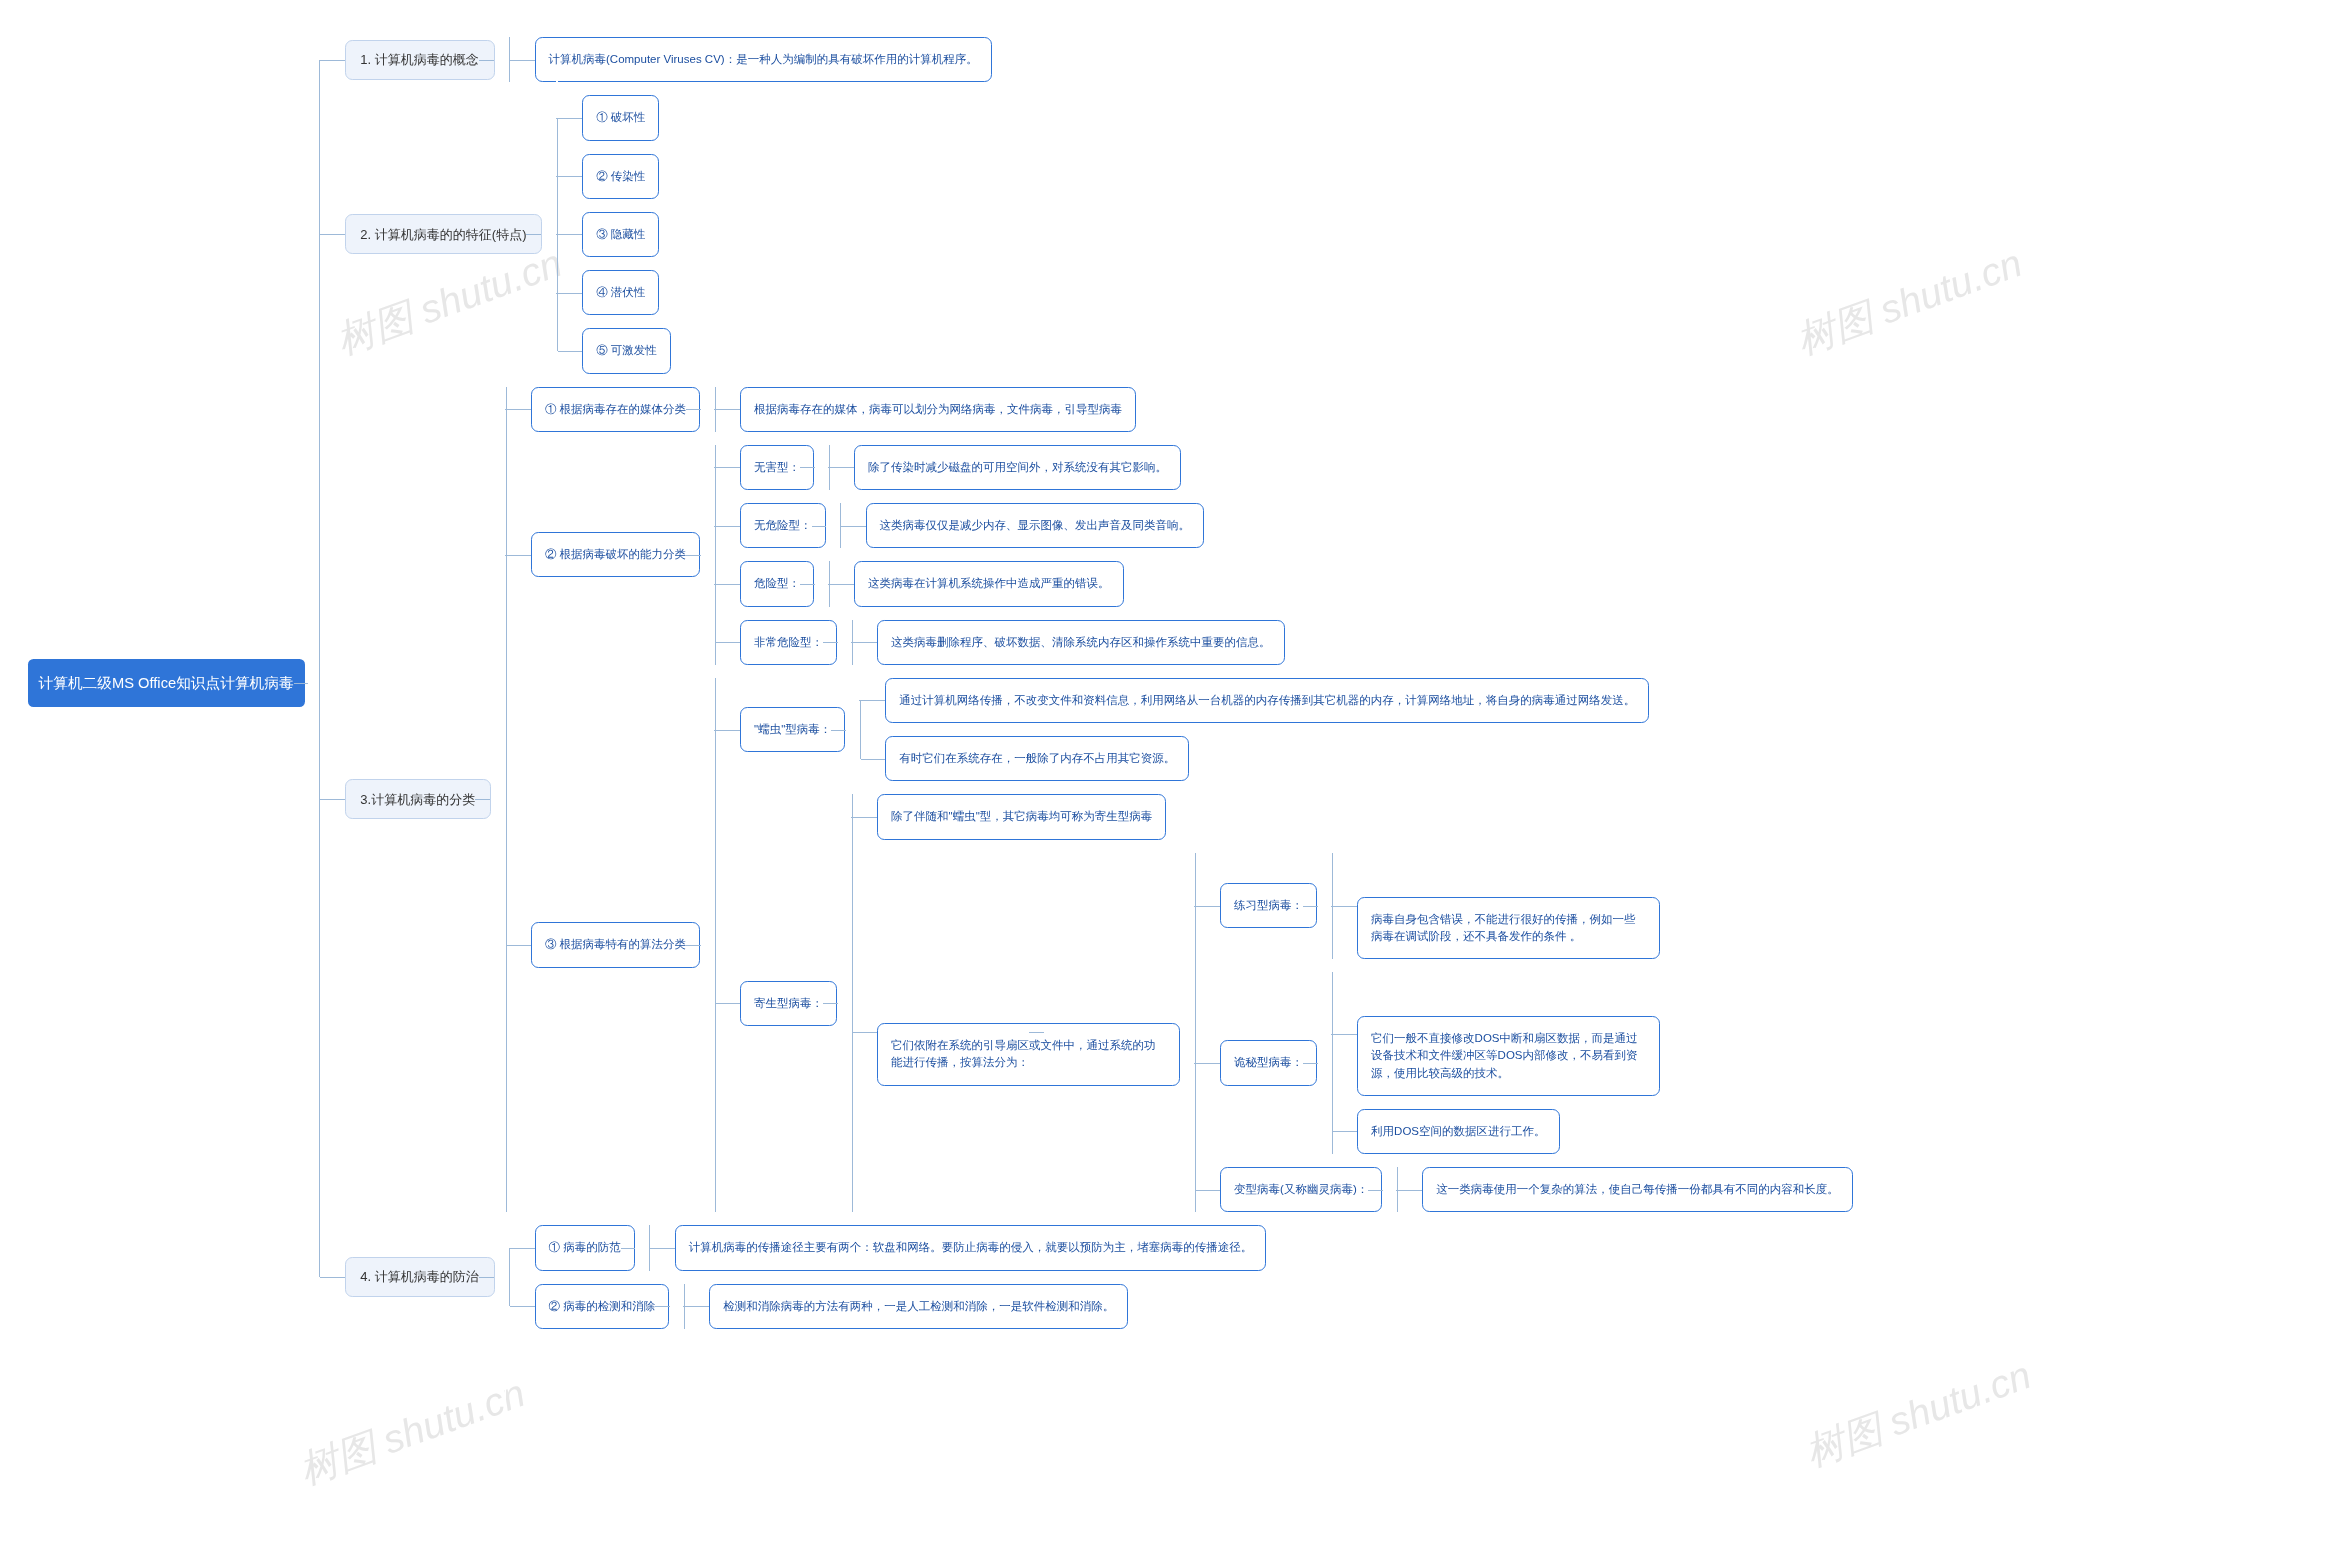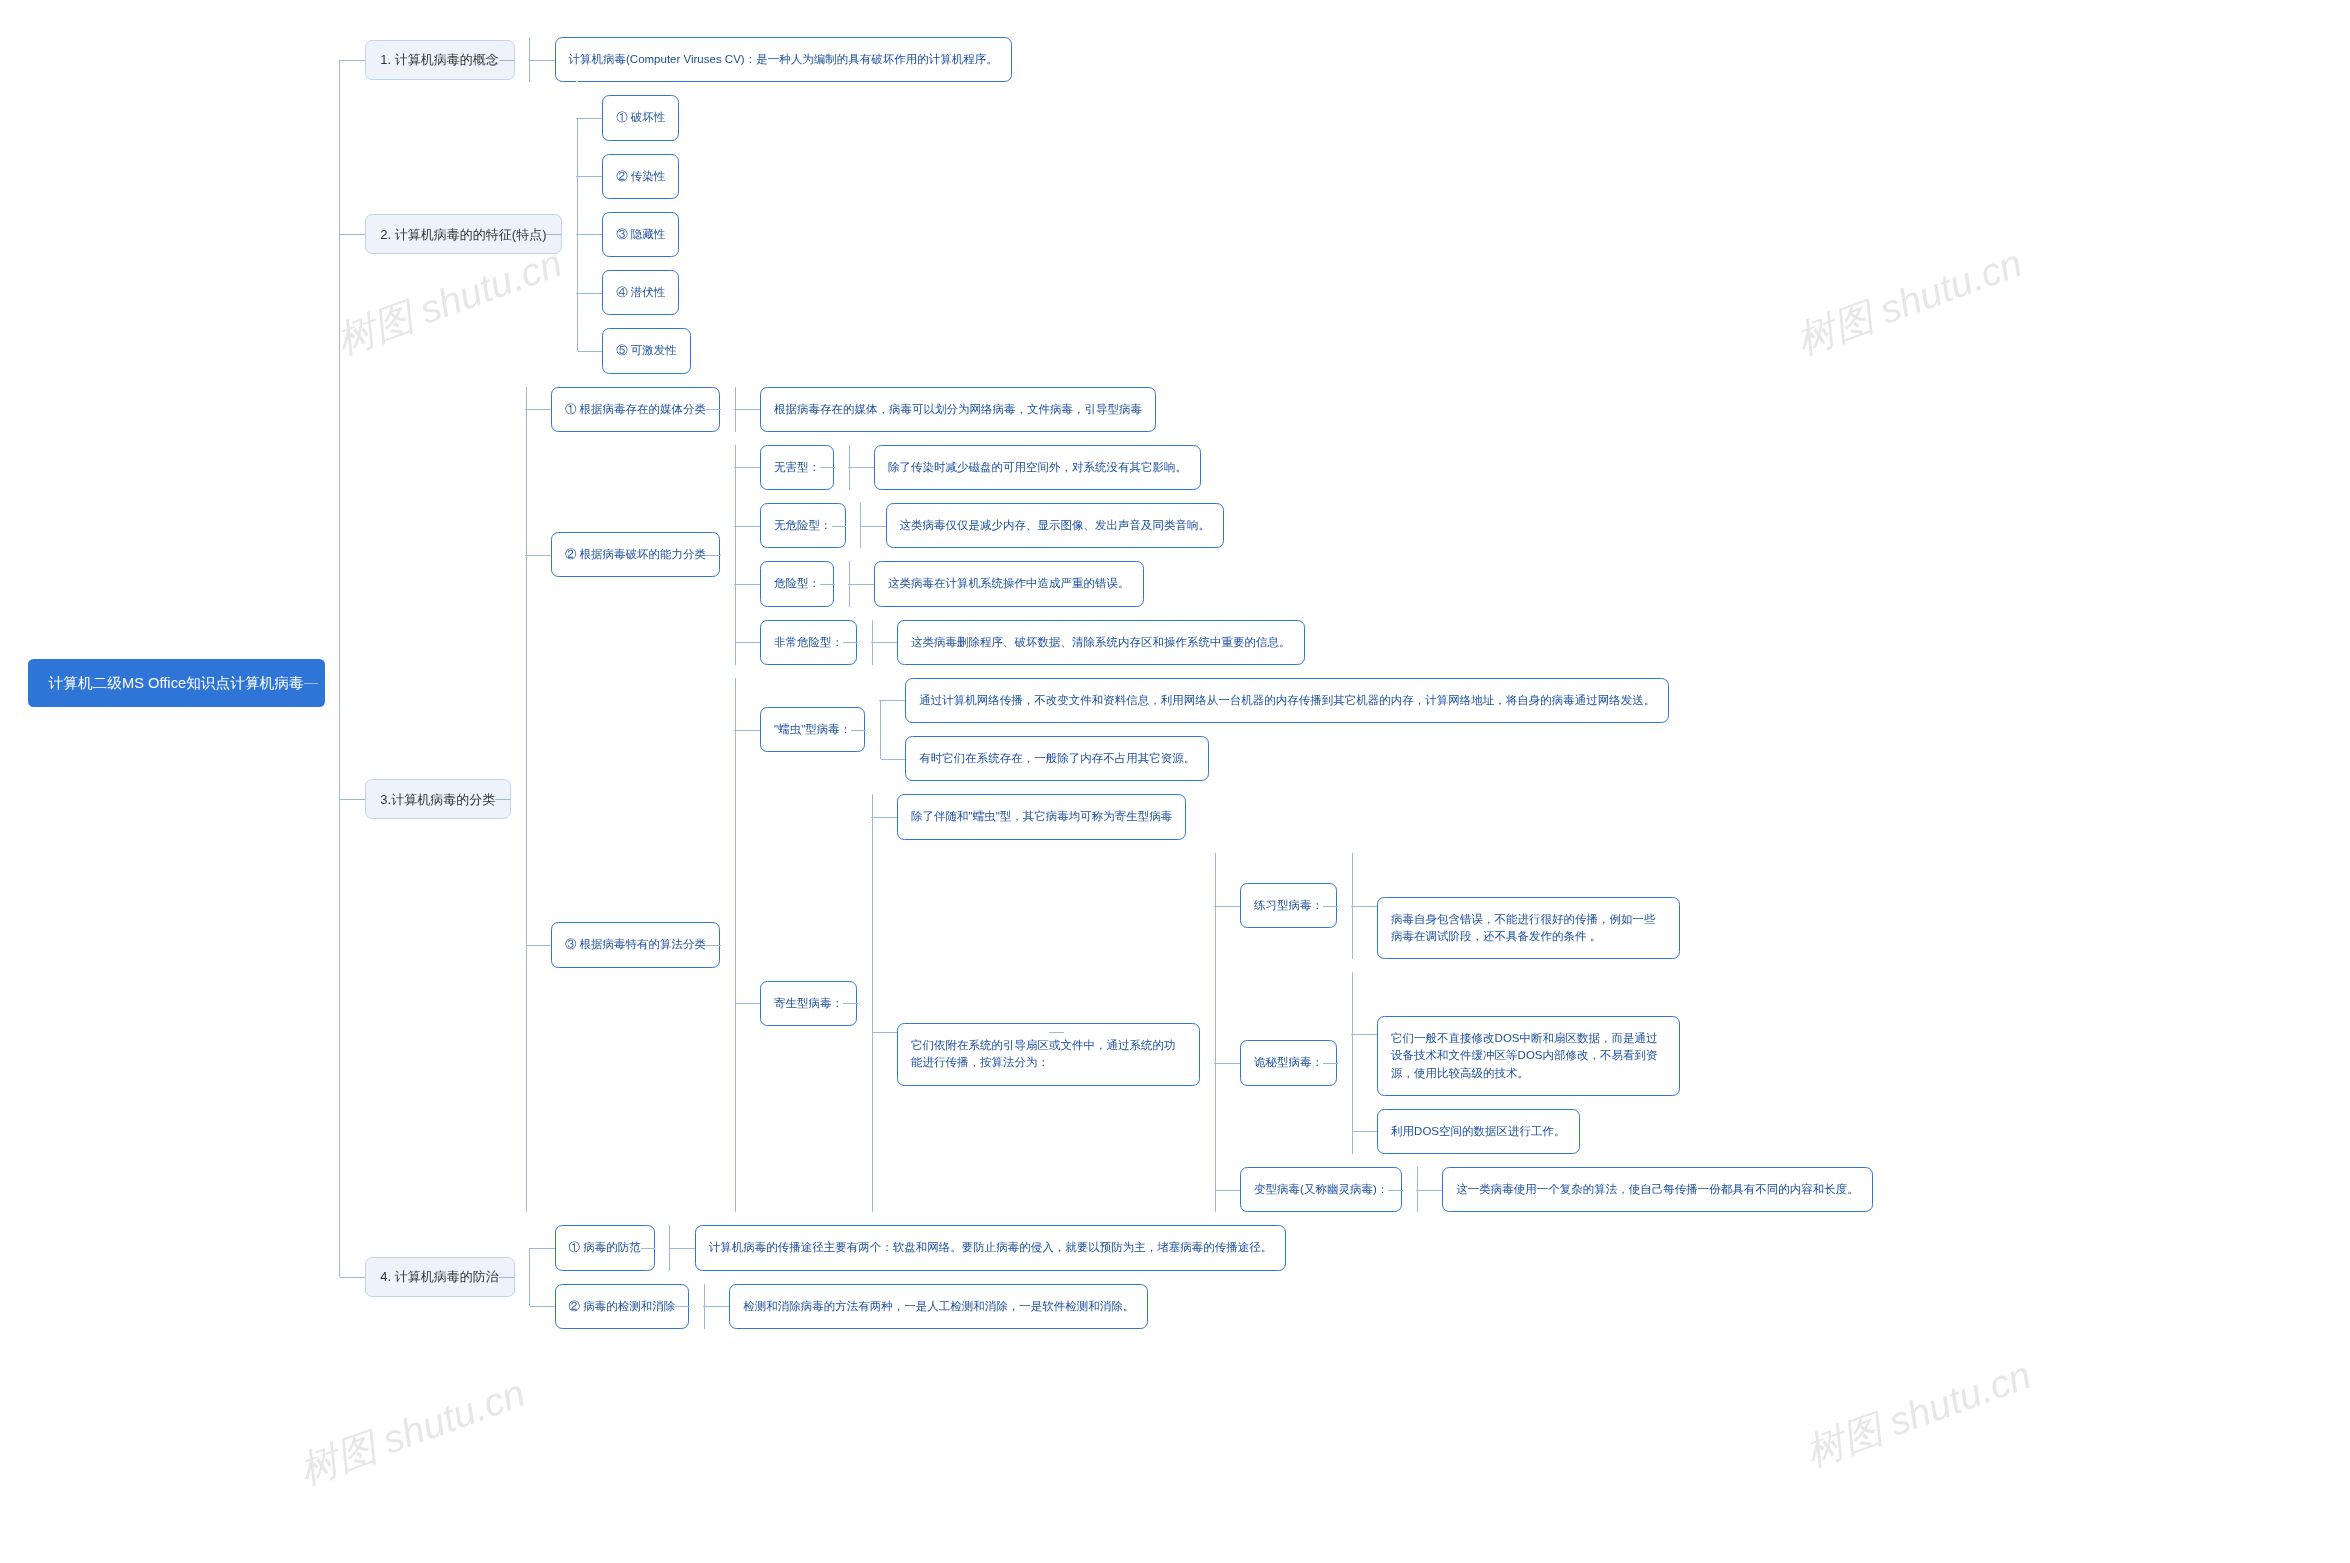--- a/index.html
+++ b/index.html
@@ -16,21 +16,21 @@
   ul.tree li > ul { display:flex; flex-direction:column; gap:13px; justify-content:center; }
   ul.tree li > ul > li::before { content:""; position:absolute; top:50%; left:-26px; width:26px; border-top:1.4px solid var(--link); }
   ul.tree li > ul::before { content:""; position:absolute; top:0; bottom:0; left:14.7px; border-left:1.4px solid var(--link); }
   
   ul.tree li > ul > li:first-child::after { content:""; position:absolute; left:-26px; top:-50%; bottom:50%; width:1.4px; background:#fff; }
   ul.tree li > ul > li:last-child::after  { content:""; position:absolute; left:-26px; top:50%; bottom:-50%; width:1.4px; background:#fff; }
   ul.tree li > ul > li:only-child::after  { background:transparent; }
 
   .node { border:1.4px solid var(--border); border-radius:7.3px; background:#fff; padding:13px 13px; white-space:nowrap; line-height:1.5; color:#1a4d9f; }
   .node.wraps { white-space:normal; max-width:303px;margin-top:44px; }
-  .root { background:var(--rootbg); color:#fff; border:none; padding:13px 21px; font-size:14.7px; font-weight:500; border-radius:5.5px; }
+  .root { background:var(--rootbg); color:#fff; border:none; padding:13px 11px; font-size:14.7px; font-weight:500; border-radius:5.5px; }
   .lvl1 { background:#eef3fb; color:#333; border:1.4px solid #c1d3ec; font-size:13px; padding:9.2px 14.7px; }
 
   
   .has-kids > .node::after { content:""; position:absolute; top:50%; width:14.7px; border-top:1.4px solid var(--link); margin-left:0; }
   .has-kids { padding-right:0; }
   .has-kids > ul { margin-left:0; }
 </style>
 </head>
 <body>
 

